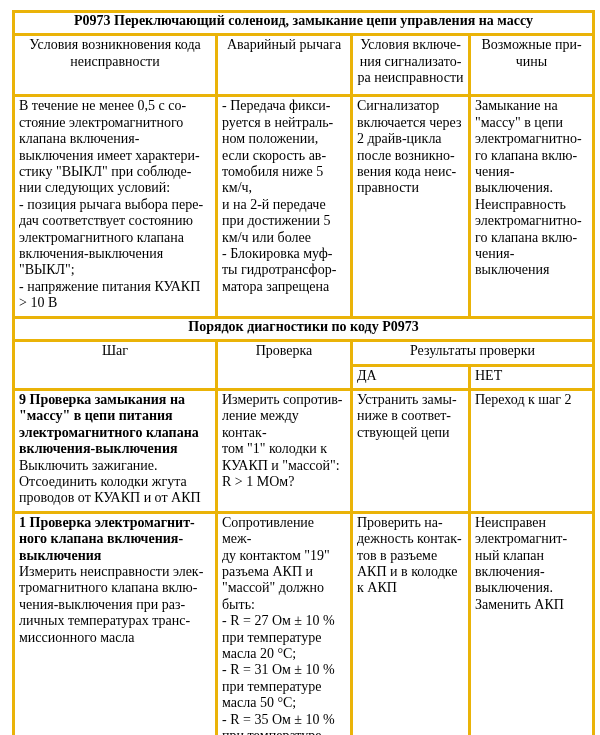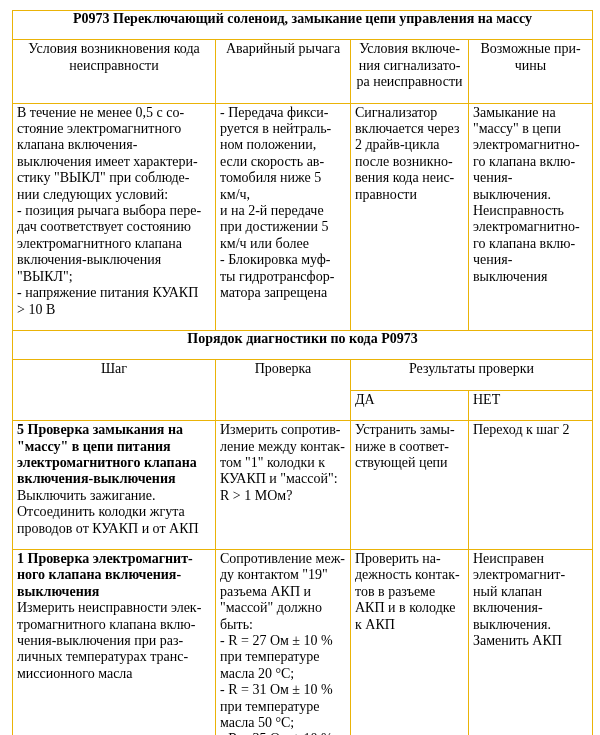--- a/index.html
+++ b/index.html
@@ -10,25 +10,25 @@
     color: #000000;
   }
   .page { position: relative; width: 600px; height: 735px; background: #ffffff; }
   table.doc-table {
     position: absolute; left: 12px; top: 10px;
     width: 580px;
     border-collapse: collapse;
     table-layout: fixed;
   }
   .doc-table td {
-    border: 1px solid #eab308;
+    border: 3px solid #eab308;
     font-size: 14px;
     line-height: 16.4px;
     vertical-align: top;
-    padding: 1px 4px 12px 4px;
+    padding: 1px 4px 4px 4px;
     overflow: hidden;
   }
   .pre { white-space: pre-line; }
   td.title-cell {
     text-align: center;
     font-weight: bold;
     padding-top: 0;
   }
   td.head-cell {
     text-align: center;
@@ -115,36 +115,36 @@
 чения-
 выключения.
 Неисправность
 электромагнитно-
 го клапана вклю-
 чения-
 выключения</td>
     </tr>
 
     <tr class="r-dtitle">
-      <td colspan="4" class="title-cell">Порядок диагностики по кода Р0973</td>
+      <td colspan="4" class="title-cell">Порядок диагностики по коду Р0973</td>
     </tr>
 
     <tr class="r-rhead">
       <td rowspan="2" class="head-cell">Шаг</td>
       <td rowspan="2" class="head-cell">Проверка</td>
       <td colspan="2" class="head-cell">Результаты проверки</td>
     </tr>
     <tr class="r-yn">
       <td class="center-cell">ДА</td>
       <td class="center-cell">НЕТ</td>
     </tr>
 
     <tr class="r-step1">
       <td class="body-cell">
-        <div class="step-name">5 Проверка замыкания на
+        <div class="step-name">9 Проверка замыкания на
 "массу" в цепи питания
 электромагнитного клапана
 включения-выключения</div>
         <div class="step-action">Выключить зажигание.
 Отсоединить колодки жгута
 проводов от КУАКП и от АКП</div>
       </td>
       <td class="body-cell pre">Измерить сопротив-
 ление между контак-
 том "1" колодки к

